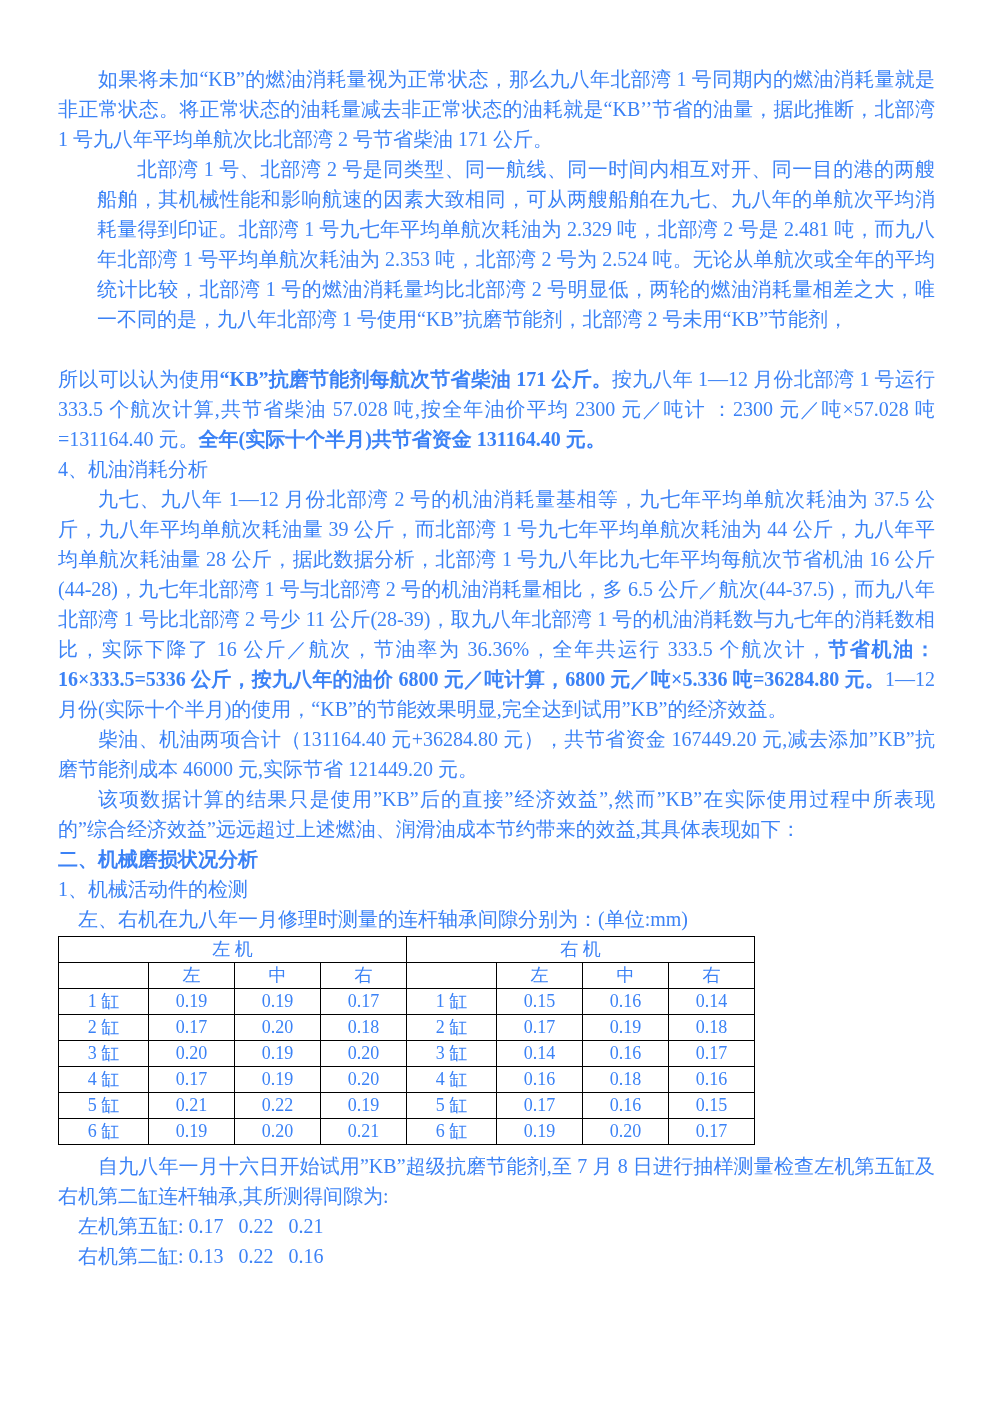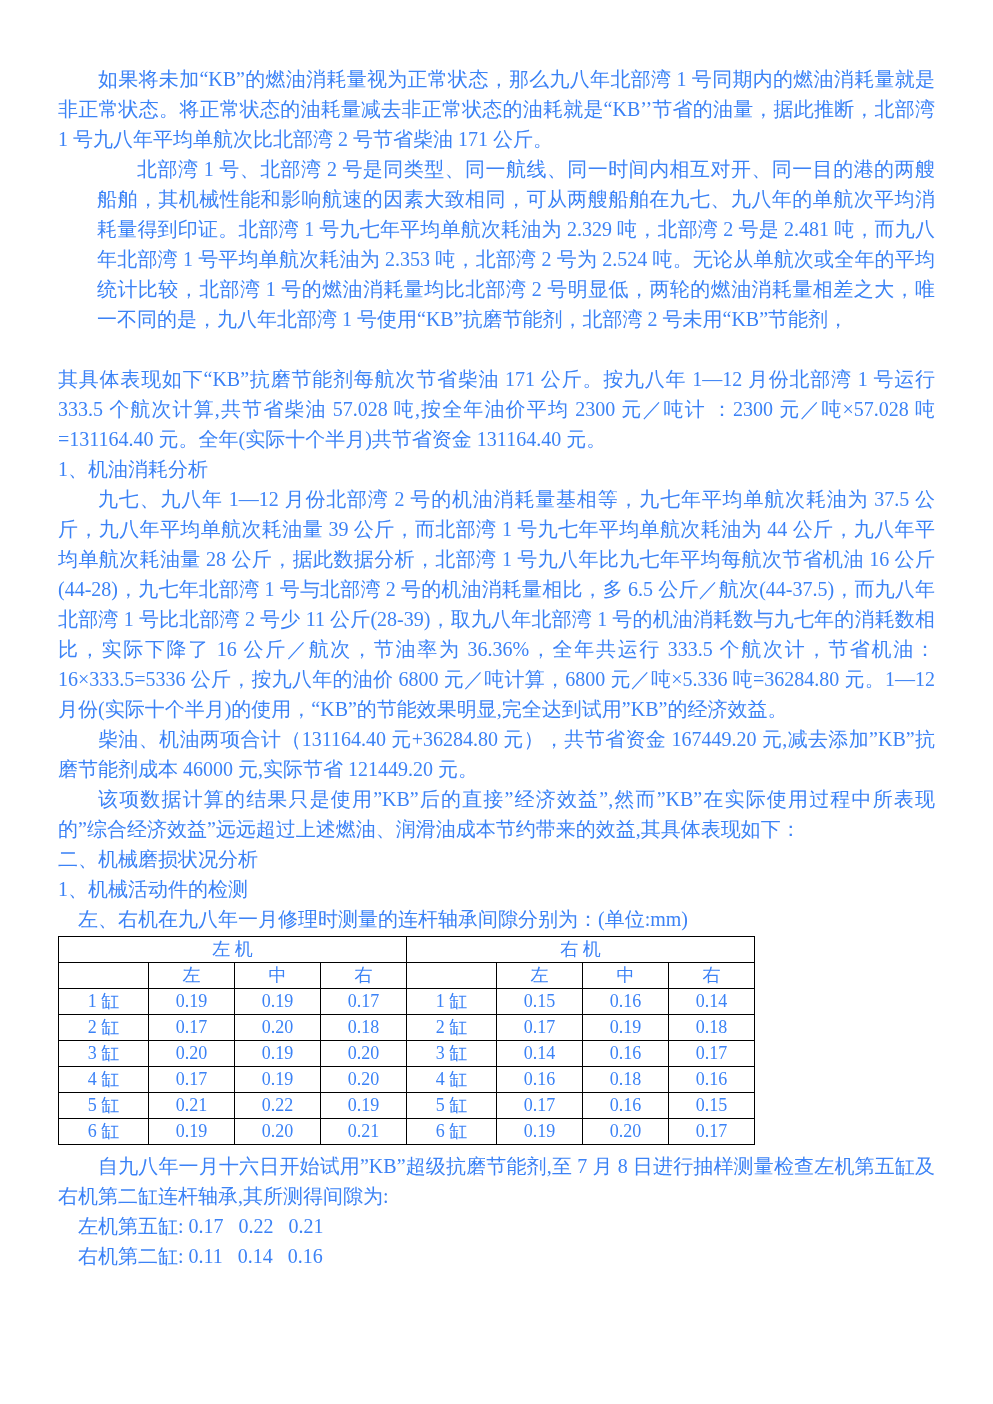--- a/index.html
+++ b/index.html
@@ -14,21 +14,21 @@
     font-size: 20px;
     line-height: 30px;
     color: #3b82f6;
     overflow: hidden;
   }
   .para {
     margin: 0;
     text-align: justify;
     white-space: pre-wrap;
   }
-  .para .b { font-weight: normal; }
+  .para .b { font-weight: bold; }
   .spacer { width: 100%; }
   table.meas {
     border-collapse: collapse;
     table-layout: fixed;
     width: 696px;
     margin: 2px 0 6px 0;
   }
   table.meas td {
     border: 1px solid #000;
     text-align: center;
@@ -41,22 +41,22 @@
   }
 </style>
 </head>
 <body>
 
 <div class="page">
   <div>
       <div class="para" style="text-indent: 40px;"><span>如果将未加“KB”的燃油消耗量视为正常状态，那么九八年北部湾 1 号同期内的燃油消耗量就是非正常状态。将正常状态的油耗量减去非正常状态的油耗就是“KB’’节省的油量，据此推断，北部湾 1 号九八年平均单航次比北部湾 2 号节省柴油 171 公斤。</span></div>
       <div class="para" style="text-indent: 40px; margin-left: 39px;"><span>北部湾 1 号、北部湾 2 号是同类型、同一航线、同一时间内相互对开、同一目的港的两艘船舶，其机械性能和影响航速的因素大致相同，可从两艘船舶在九七、九八年的单航次平均消耗量得到印证。北部湾 1 号九七年平均单航次耗油为 2.329 吨，北部湾 2 号是 2.481 吨，而九八年北部湾 1 号平均单航次耗油为 2.353 吨，北部湾 2 号为 2.524 吨。无论从单航次或全年的平均统计比较，北部湾 1 号的燃油消耗量均比北部湾 2 号明显低，两轮的燃油消耗量相差之大，唯一不同的是，九八年北部湾 1 号使用“KB”抗磨节能剂，北部湾 2 号未用“KB”节能剂，</span></div>
       <div class="spacer" style="height: 30px;"></div>
-      <div class="para" style="text-indent: 0px;"><span>其具体表现如下</span><span class="b">“KB”抗磨节能剂每航次节省柴油 171 公斤。</span><span>按九八年 1—12 月份北部湾 1 号运行 333.5 个航次计算,共节省柴油 57.028 吨,按全年油价平均 2300 元／吨计 ：2300 元／吨×57.028 吨=131164.40 元。</span><span class="b">全年(实际十个半月)共节省资金 131164.40 元。</span></div>
-      <div class="para" style="text-indent: 0px;"><span>1、机油消耗分析</span></div>
+      <div class="para" style="text-indent: 0px;"><span>所以可以认为使用</span><span class="b">“KB”抗磨节能剂每航次节省柴油 171 公斤。</span><span>按九八年 1—12 月份北部湾 1 号运行 333.5 个航次计算,共节省柴油 57.028 吨,按全年油价平均 2300 元／吨计 ：2300 元／吨×57.028 吨=131164.40 元。</span><span class="b">全年(实际十个半月)共节省资金 131164.40 元。</span></div>
+      <div class="para" style="text-indent: 0px;"><span>4、机油消耗分析</span></div>
       <div class="para" style="text-indent: 40px;"><span>九七、九八年 1—12 月份北部湾 2 号的机油消耗量基相等，九七年平均单航次耗油为 37.5 公斤，九八年平均单航次耗油量 39 公斤，而北部湾 1 号九七年平均单航次耗油为 44 公斤，九八年平均单航次耗油量 28 公斤，据此数据分析，北部湾 1 号九八年比九七年平均每航次节省机油 16 公斤(44-28)，九七年北部湾 1 号与北部湾 2 号的机油消耗量相比，多 6.5 公斤／航次(44-37.5)，而九八年北部湾 1 号比北部湾 2 号少 11 公斤(28-39)，取九八年北部湾 1 号的机油消耗数与九七年的消耗数相比，实际下降了 16 公斤／航次，节油率为 36.36%，全年共运行 333.5 个航次计，</span><span class="b">节省机油：16×333.5=5336 公斤，按九八年的油价 6800 元／吨计算，6800 元／吨×5.336 吨=36284.80 元。</span><span>1—12 月份(实际十个半月)的使用，“KB”的节能效果明显,完全达到试用”KB”的经济效益。</span></div>
       <div class="para" style="text-indent: 40px;"><span>柴油、机油两项合计（131164.40 元+36284.80 元），共节省资金 167449.20 元,减去添加”KB”抗磨节能剂成本 46000 元,实际节省 121449.20 元。</span></div>
       <div class="para" style="text-indent: 40px;"><span>该项数据计算的结果只是使用”KB”后的直接”经济效益”,然而”KB”在实际使用过程中所表现的”综合经济效益”远远超过上述燃油、润滑油成本节约带来的效益,其具体表现如下：</span></div>
       <div class="para" style="text-indent: 0px;"><span class="b">二、机械磨损状况分析</span></div>
       <div class="para" style="text-indent: 0px;"><span>1、机械活动件的检测</span></div>
       <div class="para" style="text-indent: 20px;"><span>左、右机在九八年一月修理时测量的连杆轴承间隙分别为：(单位:mm)</span></div>
       <table class="meas">
         <colgroup>
           <col style="width: 90px;">
           <col style="width: 86px;">
@@ -139,15 +139,15 @@
             <td>0.21</td>
             <td>6 缸</td>
             <td>0.19</td>
             <td>0.20</td>
             <td>0.17</td>
           </tr>
         </tbody>
       </table>
       <div class="para" style="text-indent: 40px;"><span>自九八年一月十六日开始试用”KB”超级抗磨节能剂,至 7 月 8 日进行抽样测量检查左机第五缸及右机第二缸连杆轴承,其所测得间隙为:</span></div>
       <div class="para" style="text-indent: 20px;"><span>左机第五缸: 0.17   0.22   0.21</span></div>
-      <div class="para" style="text-indent: 20px;"><span>右机第二缸: 0.11   0.14   0.16</span></div>
+      <div class="para" style="text-indent: 20px;"><span>右机第二缸: 0.13   0.22   0.16</span></div>
     </div>
 </div>
 
 </body></html>

